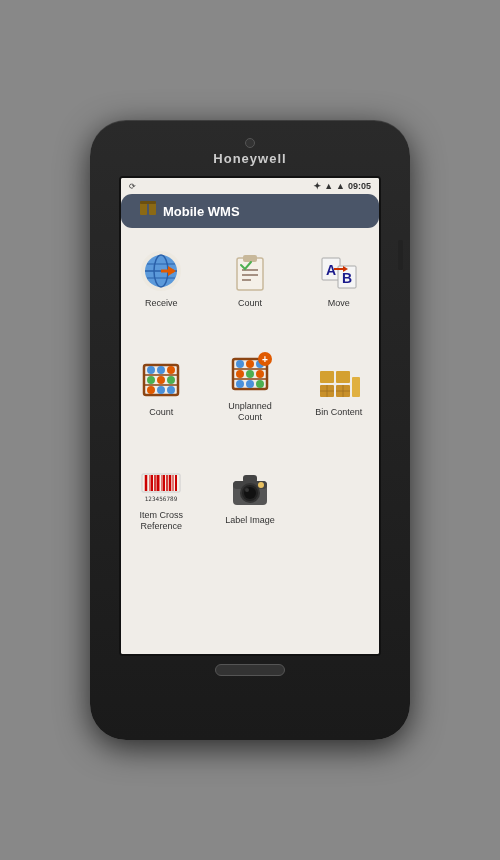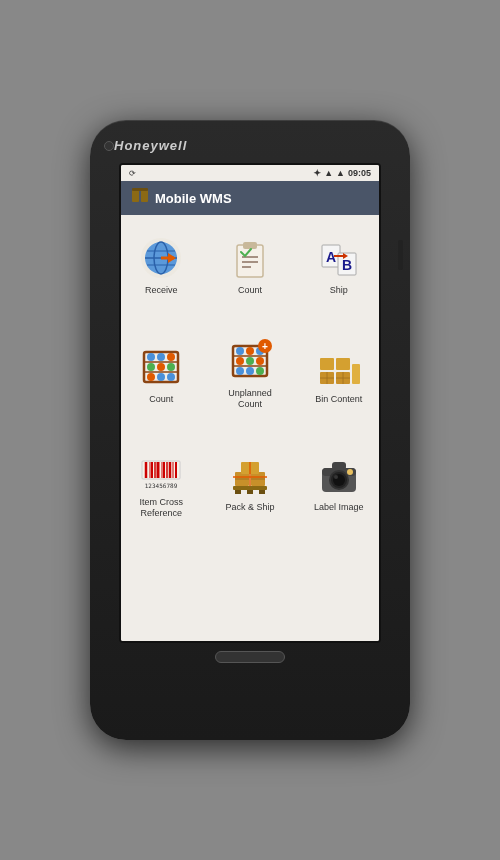--- a/index.html
+++ b/index.html
@@ -21,24 +21,23 @@
       position: relative;
       box-shadow: 0 8px 32px rgba(0,0,0,0.7), inset 0 1px 0 rgba(255,255,255,0.1);
       display: flex;
       flex-direction: column;
       align-items: center;
     }
 
     .device-top {
       width: 100%;
       display: flex;
-      flex-direction: row;
+      flex-direction: column;
       align-items: center;
       margin-bottom: 6px;
-      font-style: italic;
     }
 
     .brand-text {
       color: #ccc;
       font-size: 13px;
       font-weight: bold;
       letter-spacing: 1px;
       margin-bottom: 4px;
     }
 
@@ -82,24 +81,25 @@
       display: flex;
       align-items: center;
       gap: 3px;
       font-weight: bold;
       font-size: 9px;
     }
 
     .app-header {
       background: #4a5568;
       color: white;
-      padding: 6px 10px;
+      padding: 6px 18px;
       display: flex;
       align-items: center;
       gap: 6px;
+      border-radius: 11px;
     }
 
     .app-header-icon {
       font-size: 16px;
     }
 
     .app-header-title {
       font-size: 13px;
       font-weight: bold;
     }
@@ -248,21 +248,21 @@
             <rect x="6" y="10" width="18" height="22" fill="#f5f5f5" stroke="#aaa" stroke-width="1" rx="1"></rect>
             <text x="15" y="27" font-size="14" font-weight="bold" fill="#1a1a8c" text-anchor="middle" font-family="Arial">A</text>
 
             <rect x="22" y="18" width="18" height="22" fill="#f5f5f5" stroke="#aaa" stroke-width="1" rx="1"></rect>
             <text x="31" y="35" font-size="14" font-weight="bold" fill="#1a1a8c" text-anchor="middle" font-family="Arial">B</text>
 
             <line x1="18" y1="21" x2="27" y2="21" stroke="#cc3300" stroke-width="2"></line>
             <polygon points="27,18 32,21 27,24" fill="#cc3300"></polygon>
           </svg>
         </div>
-        <span class="grid-label">Ship</span>
+        <span class="grid-label">Move</span>
       </div>
 
       <div class="grid-item">
         <div class="grid-icon">
           <svg width="46" height="46" viewBox="0 0 46 46">
 
             <rect x="6" y="8" width="34" height="30" fill="none" stroke="#8B4513" stroke-width="2.5" rx="2"></rect>
             <line x1="6" y1="18" x2="40" y2="18" stroke="#8B4513" stroke-width="1.5"></line>
             <line x1="6" y1="28" x2="40" y2="28" stroke="#8B4513" stroke-width="1.5"></line>
 
@@ -349,42 +349,20 @@
 
             <text x="23" y="41" font-size="6" fill="#333" text-anchor="middle" font-family="monospace">123456789</text>
           </svg>
         </div>
         <span class="grid-label">Item Cross Reference</span>
       </div>
 
 
 
 
-      <div class="grid-item">
-        <div class="grid-icon">
-          <svg width="46" height="46" viewBox="0 0 46 46">
-
-            <rect x="6" y="34" width="34" height="4" fill="#8B6914" rx="1"></rect>
-            <rect x="8" y="38" width="6" height="4" fill="#6B4F10"></rect>
-            <rect x="20" y="38" width="6" height="4" fill="#6B4F10"></rect>
-            <rect x="32" y="38" width="6" height="4" fill="#6B4F10"></rect>
-
-            <rect x="8" y="20" width="14" height="14" fill="#c8902a" rx="1"></rect>
-            <rect x="24" y="20" width="14" height="14" fill="#c8902a" rx="1"></rect>
-            <rect x="14" y="10" width="18" height="12" fill="#d4a030" rx="1"></rect>
-
-            <line x1="8" y1="27" x2="22" y2="27" stroke="#a07020" stroke-width="1"></line>
-            <line x1="24" y1="27" x2="38" y2="27" stroke="#a07020" stroke-width="1"></line>
-
-            <line x1="23" y1="10" x2="23" y2="34" stroke="#e05a00" stroke-width="1.5"></line>
-            <line x1="6" y1="25" x2="40" y2="25" stroke="#e05a00" stroke-width="1.5"></line>
-          </svg>
-        </div>
-        <span class="grid-label">Pack &amp; Ship</span>
-      </div>
 
       <div class="grid-item">
         <div class="grid-icon">
           <svg width="46" height="46" viewBox="0 0 46 46">
 
             <rect x="6" y="16" width="34" height="24" fill="#555" rx="4"></rect>
             <rect x="6" y="16" width="34" height="8" fill="#444" rx="4"></rect>
 
             <rect x="16" y="10" width="14" height="8" fill="#444" rx="3"></rect>
 

